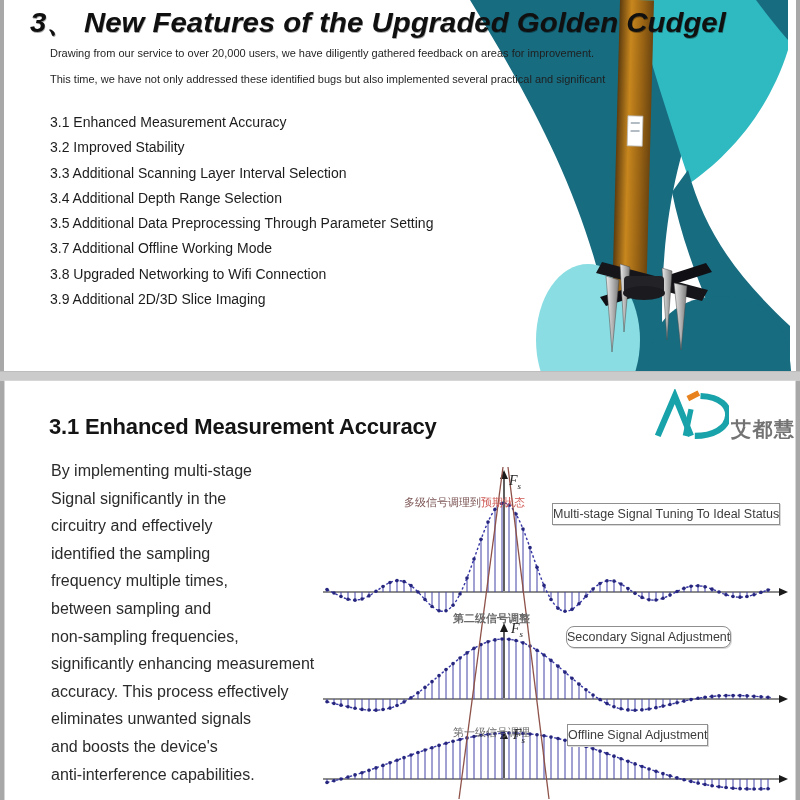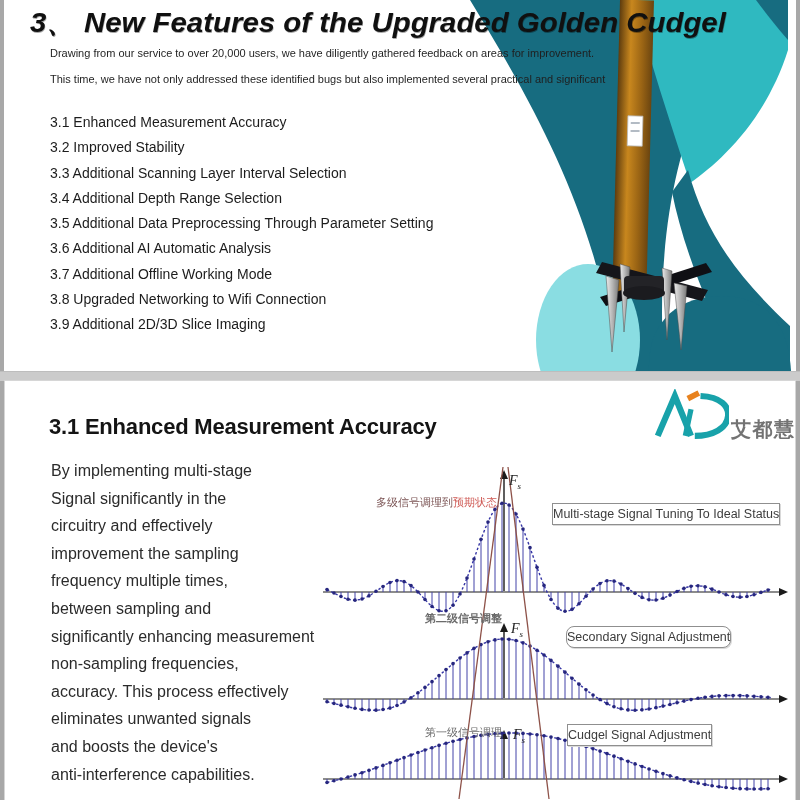--- a/index.html
+++ b/index.html
@@ -19,21 +19,21 @@
   .feature-item{font-size:14px;line-height:25.3px;color:#1c1c1c;white-space:nowrap;}
   .sec-heading{position:absolute;left:44px;top:33px;font-size:22px;font-weight:bold;color:#141414;
     letter-spacing:-0.2px;white-space:nowrap;}
   .logo{position:absolute;left:648px;top:8px;width:142px;height:58px;}
   .logo-cn{position:absolute;left:78px;top:27px;font-size:20px;font-weight:bold;color:#737373;
     letter-spacing:1.5px;white-space:nowrap;}
   .body-text{position:absolute;left:46px;top:76px;width:280px;}
   .body-line{font-size:16px;line-height:27.6px;color:#2b2b2b;white-space:nowrap;}
   .figure{position:absolute;left:316px;top:78px;width:476px;height:342px;}
   #fig-svg{position:absolute;left:0;top:0;}
-  .cap{position:absolute;font-size:11px;color:#6b6b6b;white-space:nowrap;}
+  .cap{position:absolute;font-size:11px;color:#6b6b6b;white-space:nowrap;margin-left:28px;}
   .cap .cap-dark{color:#7a5252;}
   .cap .cap-red{color:#cf5a55;}
   .fs-label{position:absolute;font-family:"Liberation Serif",serif;font-style:italic;
     font-size:14px;color:#222;}
   .fs-label sub{font-size:9px;}
   .label-box{position:absolute;border:1px solid #8f8f8f;background:#ffffff;padding:3px 0;
     font-size:12.5px;color:#3c3c3c;white-space:nowrap;box-shadow:1px 1px 0 #d9d9d9;}
 </style>
 </head>
 <body>
@@ -93,21 +93,20 @@
       <div class="intro-line">Drawing from our service to over 20,000 users, we have diligently gathered feedback on areas for improvement.</div>
       <div class="intro-line">This time, we have not only addressed these identified bugs but also implemented several practical and significant</div>
     </div>
 
     <div class="features">
       <div class="feature-item">3.1 Enhanced Measurement Accuracy</div>
       <div class="feature-item">3.2 Improved Stability</div>
       <div class="feature-item">3.3 Additional Scanning Layer Interval Selection</div>
       <div class="feature-item">3.4 Additional Depth Range Selection</div>
       <div class="feature-item">3.5 Additional Data Preprocessing Through Parameter Setting</div>
-      <div class="feature-item">3.6 Additional AI Automatic Analysis</div>
       <div class="feature-item">3.7 Additional Offline Working Mode</div>
       <div class="feature-item">3.8 Upgraded Networking to Wifi Connection</div>
       <div class="feature-item">3.9 Additional 2D/3D Slice Imaging</div>
     </div>
   </div>
 
   <div class="divider"></div>
 
   <div class="bottom-panel">
 
@@ -120,25 +119,25 @@
         <rect x="36" y="3" width="13" height="6" transform="rotate(-27 42 6)" fill="#e8821e"></rect>
         <path d="M50,6 C72,7 80,17 79,27 C78,40 63,48 44,48" fill="none" stroke="#18a2aa" stroke-width="6.5"></path>
       </svg>
       <div class="logo-cn">艾都慧测</div>
     </div>
 
     <div class="body-text">
       <div class="body-line">By implementing multi-stage</div>
       <div class="body-line">Signal significantly in the</div>
       <div class="body-line">circuitry and effectively</div>
-      <div class="body-line">improvement the sampling</div>
+      <div class="body-line">identified the sampling</div>
       <div class="body-line">frequency multiple times,</div>
       <div class="body-line">between sampling and</div>
+      <div class="body-line">non-sampling frequencies,</div>
       <div class="body-line">significantly enhancing measurement</div>
-      <div class="body-line">non-sampling frequencies,</div>
       <div class="body-line">accuracy. This process effectively</div>
       <div class="body-line">eliminates unwanted signals</div>
       <div class="body-line">and boosts the device's</div>
       <div class="body-line">anti-interference capabilities.</div>
     </div>
 
     <div class="figure">
       <svg id="fig-svg" width="476" height="342" viewBox="0 0 476 342">
           <line x1="2" y1="133" x2="458" y2="133" stroke="#1a1a1a" stroke-width="1.2"></line>
           <polygon points="458,129 467,133 458,137" fill="#1a1a1a"></polygon>
@@ -548,16 +547,16 @@
       </div>
       <div class="cap" style="left:104px;top:152px;font-weight:bold;">第二级信号调整</div>
       <div class="cap" style="left:104px;top:266px;">第一级信号调理</div>
 
       <div class="fs-label" style="left:188px;top:14px;"><span>F</span><sub>s</sub></div>
       <div class="fs-label" style="left:190px;top:162px;"><span>F</span><sub>s</sub></div>
       <div class="fs-label" style="left:192px;top:268px;"><span>F</span><sub>s</sub></div>
 
       <div class="label-box" style="left:231px;top:44px;">Multi-stage Signal Tuning To Ideal Status</div>
       <div class="label-box" style="left:245px;top:167px;border-radius:8px;">Secondary Signal Adjustment</div>
-      <div class="label-box" style="left:246px;top:265px;">Cudgel Signal Adjustment</div>
+      <div class="label-box" style="left:246px;top:265px;">Offline Signal Adjustment</div>
     </div>
   </div>
 </div>
 
 </body></html>

